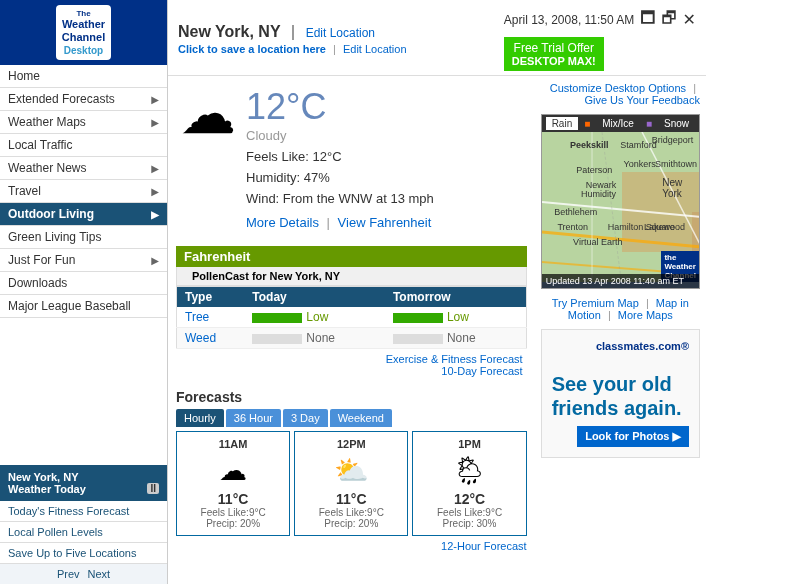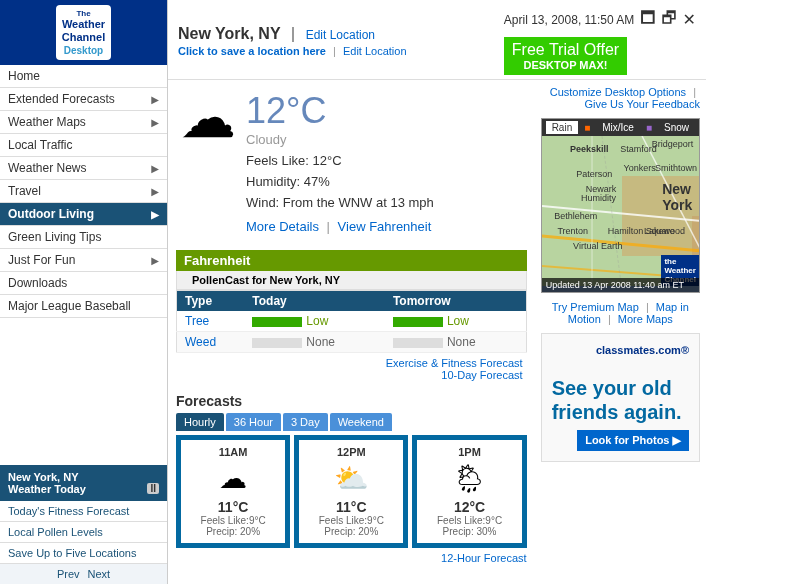--- a/index.html
+++ b/index.html
@@ -76,21 +76,21 @@
     .pollen-links { text-align: right; padding: 4px; font-size: 11px; }
     .pollen-links a { color: #0066cc; text-decoration: none; cursor: pointer; }
     
     
     .forecasts-section { margin-top: 8px; }
     .forecasts-title { font-size: 14px; font-weight: bold; color: #333; margin-bottom: 4px; }
     .forecast-tabs { display: flex; gap: 2px; margin-bottom: 4px; }
     .forecast-tab { padding: 3px 8px; background: #1a5276; color: #fff; font-size: 11px; cursor: pointer; border-radius: 2px 2px 0 0; }
     .forecast-tab.light { background: #4a90d9; }
     .forecast-cards { display: flex; gap: 4px; }
-    .forecast-card { flex: 1; border: 5px solid #0369a1; padding: 6px; text-align: center; background: #fff; }
+    .forecast-card { flex: 1; border: 1px solid #0369a1; padding: 6px; text-align: center; background: #fff; }
     .forecast-link { text-align: right; font-size: 11px; margin-top: 4px; }
     .forecast-link a { color: #0066cc; text-decoration: none; cursor: pointer; }
   </style>
 </head>
 <body>
 
 <div class="container">
 
   <div class="sidebar">
     <div class="logo-area">
@@ -174,21 +174,21 @@
         </div>
       </div>
       <div class="date-area">
         <div style="font-size:12px; color:#333; display:flex; align-items:center; gap:6px;">
           <span>April 13, 2008, 11:50 AM</span>
           <span style="font-size:16px; cursor:pointer;">🗖</span>
           <span style="font-size:16px; cursor:pointer;">🗗</span>
           <span style="font-size:16px; cursor:pointer;">✕</span>
         </div>
         <button class="trial-btn">
-          <span style="font-size:16px; font-weight:normal;">Free Trial Offer</span><br>
+          <span style="font-size:12px; font-weight:normal;">Free Trial Offer</span><br>
           <span>DESKTOP MAX!</span>
         </button>
       </div>
     </div>
 
     <div class="content-row">
 
       <div class="left-panel">
 
         <div class="weather-current">
@@ -318,21 +318,21 @@
 
               <path d="M60,0 L80,155" stroke="#999" stroke-width="0.5" stroke-dasharray="3,2" opacity="0.6"></path>
             </svg>
 
             <div style="position:absolute; top:5%; left:18%; font-size:9px; color:#333; font-weight:bold;">Peekskill</div>
             <div style="position:absolute; top:5%; left:50%; font-size:9px; color:#333;">Stamford</div>
             <div style="position:absolute; top:2%; left:70%; font-size:9px; color:#333;">Bridgeport</div>
             <div style="position:absolute; top:22%; left:22%; font-size:9px; color:#333;">Paterson</div>
             <div style="position:absolute; top:18%; left:52%; font-size:9px; color:#333;">Yonkers</div>
             <div style="position:absolute; top:18%; left:72%; font-size:9px; color:#333;">Smithtown</div>
-            <div style="position:absolute; top:30%; left:48%; font-size:14px; color:#333; font-weight:bold;padding-left:45px;">New York</div>
+            <div style="position:absolute; top:30%; left:48%; font-size:10px; color:#333; font-weight:normal;padding-left:45px;">New York</div>
             <div style="position:absolute; top:32%; left:28%; font-size:9px; color:#333;">Newark</div>
             <div style="position:absolute; top:38%; left:25%; font-size:9px; color:#333;">Humidity</div>
             <div style="position:absolute; top:50%; left:8%; font-size:9px; color:#333;">Bethlehem</div>
             <div style="position:absolute; top:60%; left:10%; font-size:9px; color:#333;">Trenton</div>
             <div style="position:absolute; top:60%; left:42%; font-size:9px; color:#333;">Hamilton Square</div>
             <div style="position:absolute; top:60%; left:65%; font-size:9px; color:#333;">Lakewood</div>
             <div style="position:absolute; top:70%; left:20%; font-size:9px; color:#333;">Virtual Earth</div>
 
             <div style="position:absolute; bottom:0; right:0; background:#003087; color:#fff; font-size:8px; padding:2px 3px; font-weight:bold;">the<br>Weather<br>Channel</div>
           </div>

